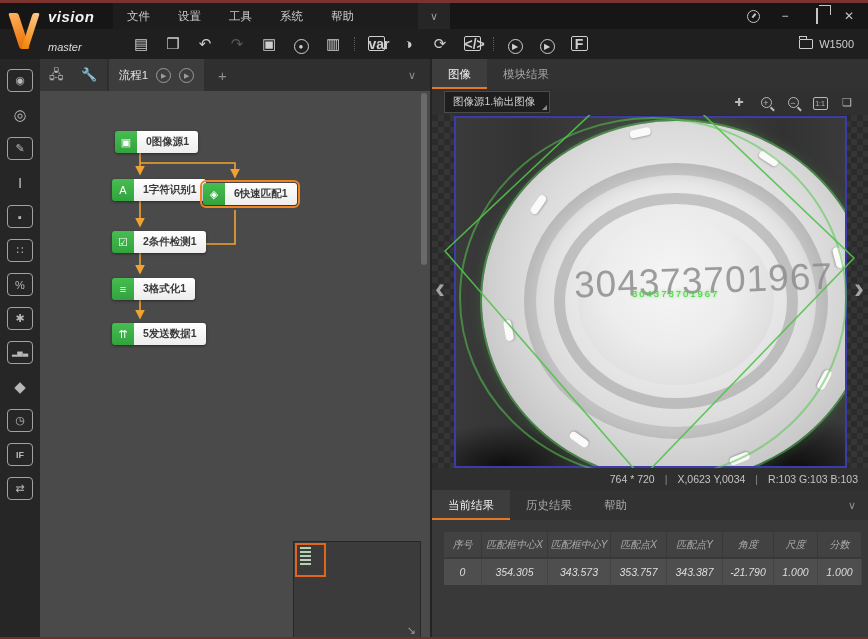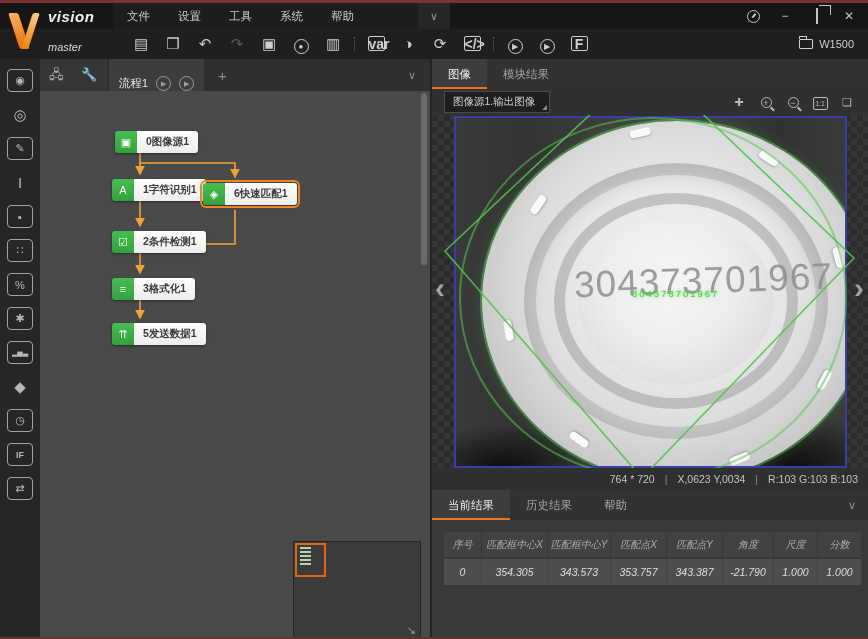--- a/index.html
+++ b/index.html
@@ -43,21 +43,21 @@
 
   
   #sidebar{position:absolute;left:0;top:56px;width:40px;height:583px;background:#262626;display:flex;flex-direction:column;align-items:center;padding-top:10px;gap:11px;}
   .sb-ico{width:26px;height:23px;border:1.4px solid #a2a2a2;border-radius:4px;color:#b8b8b8;font-size:11px;display:flex;align-items:center;justify-content:center;cursor:default;}
   .sb-ico.noborder{border-color:transparent;font-size:15px;}
 
   
   #flow-panel{position:absolute;left:40px;top:56px;width:390px;height:583px;background:#4a4a4a;}
   #flow-header{position:absolute;left:0;top:0;width:100%;height:32px;background:#2f2f2f;display:flex;align-items:center;}
   .fh-ico{color:#b5b5b5;font-size:13px;padding:0 9px;height:32px;line-height:32px;background:#363636;}
-  #flow-tab{display:flex;align-items:flex-end;background:#3d3d3d;height:32px;padding:0 10px;gap:8px;margin-left:2px;}
+  #flow-tab{display:flex;align-items:center;background:#3d3d3d;height:32px;padding:0 10px;gap:8px;margin-left:2px;}
   #flow-tab .tab-label{color:#e3e3e3;font-size:11.5px;}
   .run-circle{width:15px;height:15px;border:1.3px solid #9c9c9c;border-radius:50%;color:#9c9c9c;font-size:7px;text-align:center;line-height:14px;}
   .fh-add{color:#8f8f8f;font-size:15px;padding:0 14px;}
   .fh-chevron{margin-left:auto;color:#8f8f8f;font-size:11px;padding-right:14px;}
   #flow-canvas{position:absolute;left:0;top:32px;width:100%;height:551px;overflow:hidden;}
   #conn-svg{position:absolute;left:0;top:0;}
   .node{position:absolute;height:22px;display:flex;border-radius:3px;box-shadow:0 1px 3px rgba(0,0,0,.45);}
   .node .n-ico{width:22px;background:linear-gradient(#46bd50,#33a23e);color:#fff;font-size:11px;display:flex;align-items:center;justify-content:center;border-radius:3px 0 0 3px;}
   .node .n-label{background:linear-gradient(#ffffff,#ededed);color:#3a3a3a;font-size:10.5px;font-weight:bold;display:flex;align-items:center;padding:0 9px;border-radius:0 3px 3px 0;white-space:nowrap;}
   .node.selected{outline:2px solid #ef8423;outline-offset:1px;}

